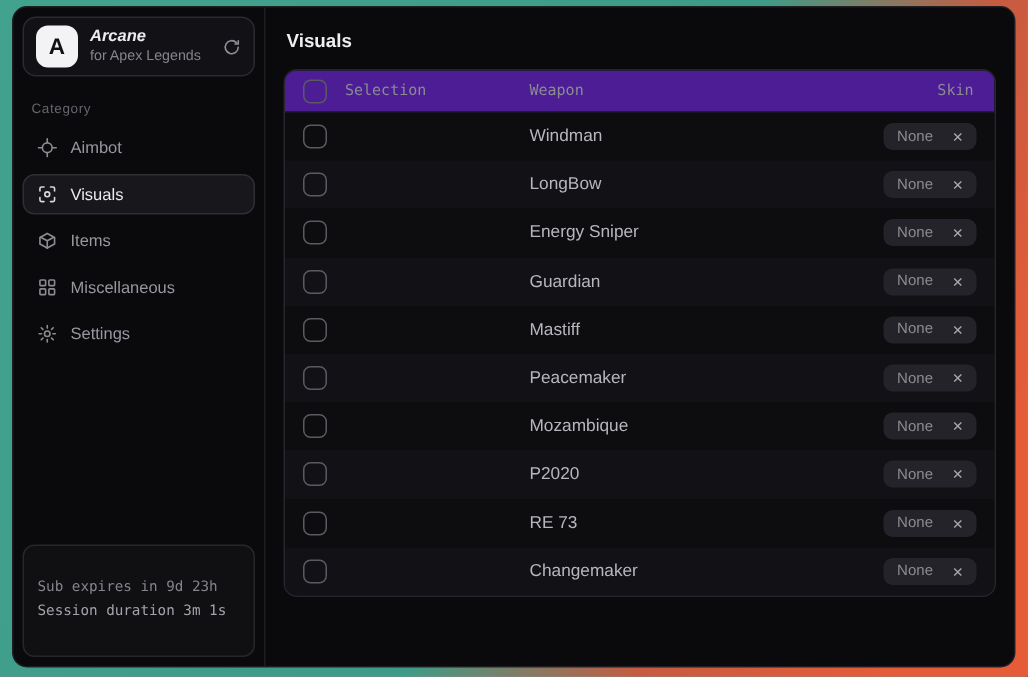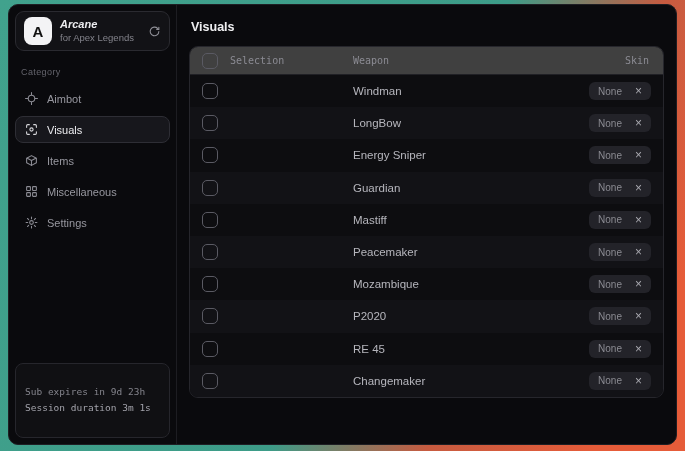--- a/index.html
+++ b/index.html
@@ -70,21 +70,21 @@
     margin-left:auto; display:flex; align-items:center; gap:8px;
     background:#1a1a1f; border:1px solid #3a3a42; border-radius:8px;
     padding:5px 13px; color:#dededf; font-size:11px; font-weight:bold; cursor:default;
   }
   .search-btn svg { color:#c7c7cc; }
   
   .table {
     border:1px solid #26262c; border-radius:9px; overflow:hidden; background:#0d0d10;
   }
   .thead {
-    position:relative; height:28px; background:#404040; border-bottom:1px solid #202025;
+    position:relative; height:28px; background:#4c1d95; border-bottom:1px solid #202025;
     font-family:"DejaVu Sans Mono", monospace; font-size:10px; color:#8b8b93;
   }
   .thead .hsel { position:absolute; left:40px; top:8px; }
   .thead .hweap { position:absolute; left:163px; top:8px; }
   .thead .hskin { position:absolute; right:14px; top:8px; }
   .cb {
     position:absolute; left:12px; top:50%; transform:translateY(-50%);
     width:16px; height:16px; border:1px solid #5a5a63; border-radius:5px;
     background:transparent;
   }
@@ -253,21 +253,21 @@
       <div class="trow">
         <span class="cb"></span>
         <span class="weapon">P2020</span>
         <span class="pill">
           <span class="val">None</span>
           <span class="x">×</span>
         </span>
       </div>
       <div class="trow">
         <span class="cb"></span>
-        <span class="weapon">RE 45</span>
+        <span class="weapon">RE 73</span>
         <span class="pill">
           <span class="val">None</span>
           <span class="x">×</span>
         </span>
       </div>
       <div class="trow">
         <span class="cb"></span>
         <span class="weapon">Changemaker</span>
         <span class="pill">
           <span class="val">None</span>

